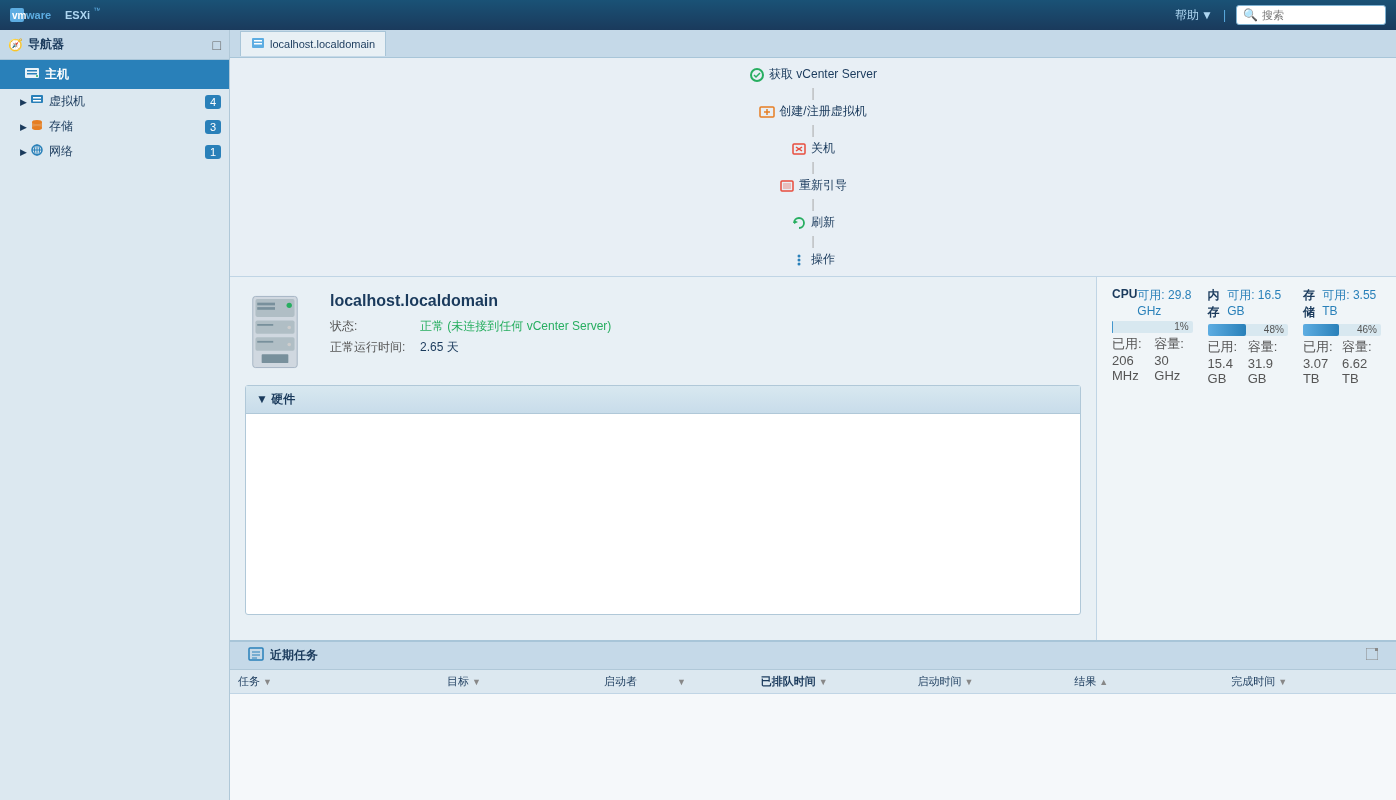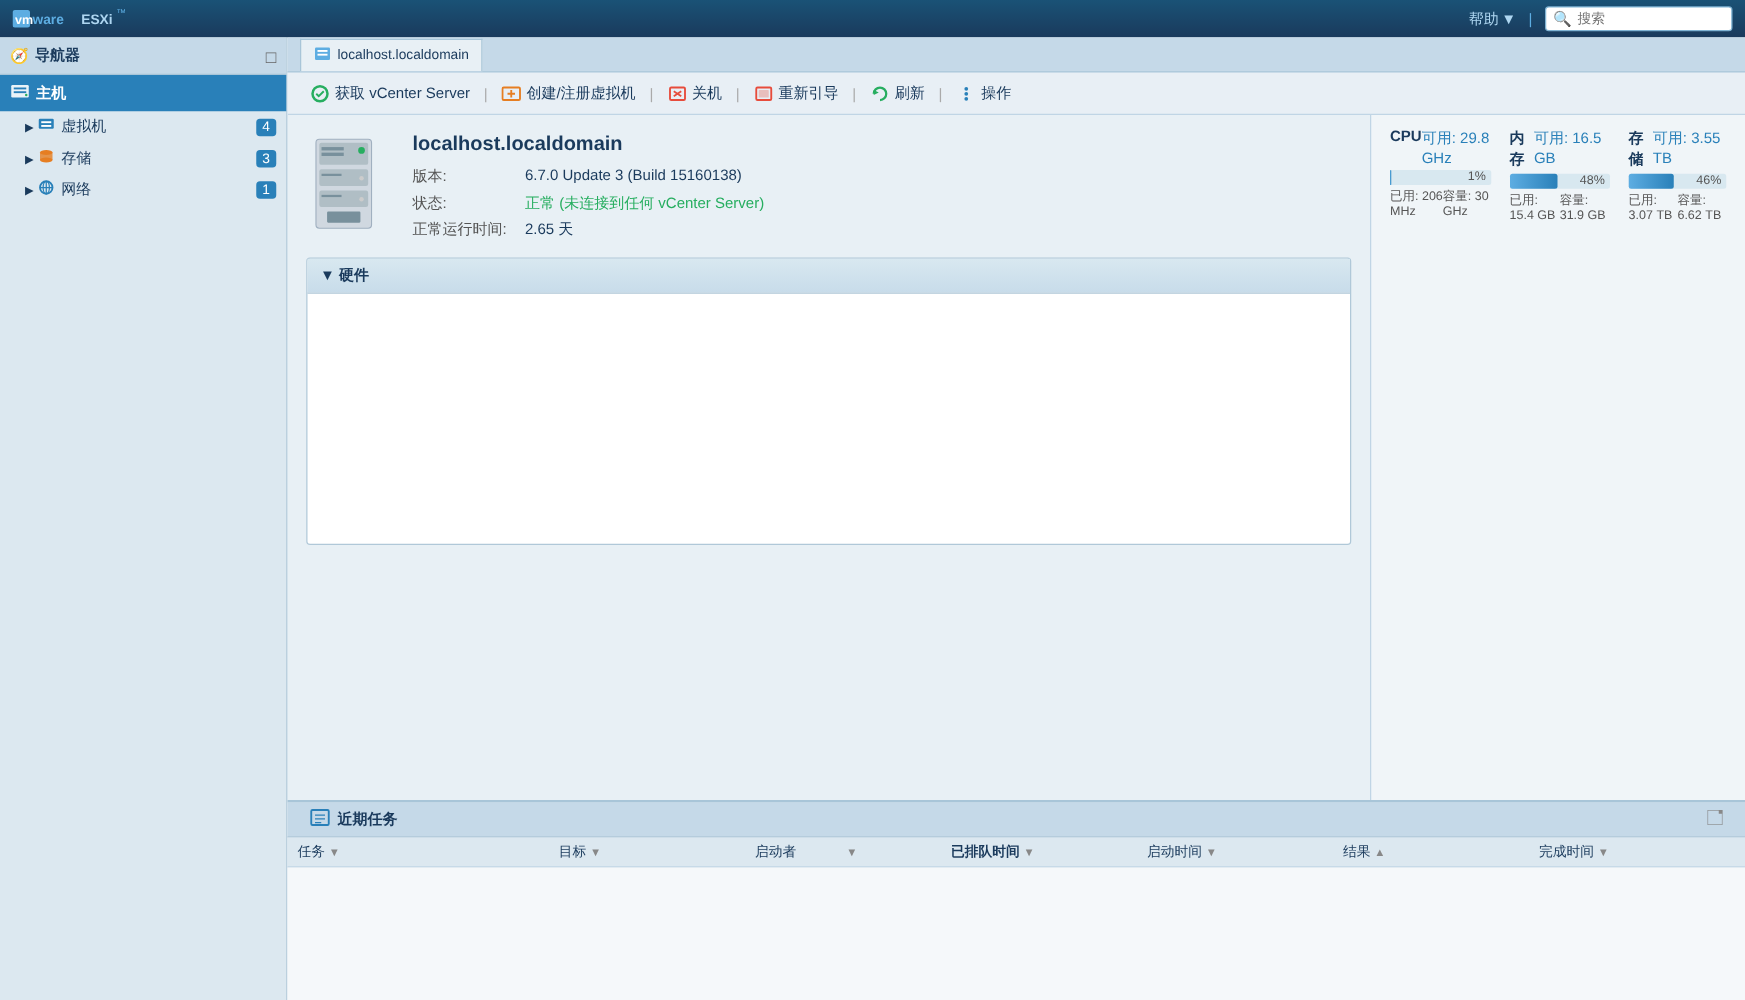--- a/index.html
+++ b/index.html
@@ -81,21 +81,21 @@
       color: #1a3a5c;
     }
     #sidebar-close {
       cursor: pointer;
       color: #666;
       font-size: 14px;
     }
     .sidebar-item-main {
       display: flex;
       align-items: center;
-      padding: 5px 8px;
+      padding: 5px 24px;
       cursor: pointer;
       background: #2980b9;
       color: #fff;
       font-weight: bold;
     }
     .sidebar-item-main .item-icon {
       margin-right: 5px;
     }
     .sidebar-sub-item {
       display: flex;
@@ -145,20 +145,21 @@
     }
 
     
     #toolbar {
       background: #e8eff5;
       border-bottom: 1px solid #c0d5e5;
       display: flex;
       align-items: center;
       padding: 5px 10px;
       gap: 0;
+      flex-direction: column;
     }
     .toolbar-btn {
       display: flex;
       align-items: center;
       gap: 4px;
       padding: 3px 8px;
       cursor: pointer;
       font-size: 12px;
       color: #1a3a5c;
       white-space: nowrap;
@@ -303,21 +304,21 @@
       position: absolute;
       right: 4px;
       top: 0;
       font-size: 10px;
       color: #555;
       line-height: 12px;
     }
     .stat-detail-row {
       display: flex;
       justify-content: space-between;
-      font-size: 10px;
+      font-size: 13px;
       color: #555;
       align-items: center;
     }
 
     
     #bottom-panel {
       height: 160px;
       border-top: 2px solid #a8c5d8;
       background: #dce8f0;
       display: flex;
@@ -563,24 +564,20 @@
                 <rect x="10" y="36" width="18" height="2" fill="#78909c"></rect>
                 <circle cx="46" cy="40" r="2" fill="#ccc"></circle>
                 <rect x="8" y="51" width="44" height="15" rx="2" fill="#b0bec5"></rect>
                 <rect x="10" y="55" width="18" height="2" fill="#78909c"></rect>
                 <circle cx="46" cy="59" r="2" fill="#ccc"></circle>
                 <rect x="15" y="70" width="30" height="10" rx="1" fill="#78909c"></rect>
               </svg>
             </div>
             <div id="host-details">
               <h2>localhost.localdomain</h2>
-              <div class="detail-row">
-                <span class="detail-label">版本:</span>
-                <span class="detail-value">6.7.0 Update 3 (Build 15160138)</span>
-              </div>
               <div class="detail-row">
                 <span class="detail-label">状态:</span>
                 <span class="detail-value green">正常 (未连接到任何 vCenter Server)</span>
               </div>
               <div class="detail-row">
                 <span class="detail-label">正常运行时间:</span>
                 <span class="detail-value">2.65 天</span>
               </div>
             </div>
           </div>

